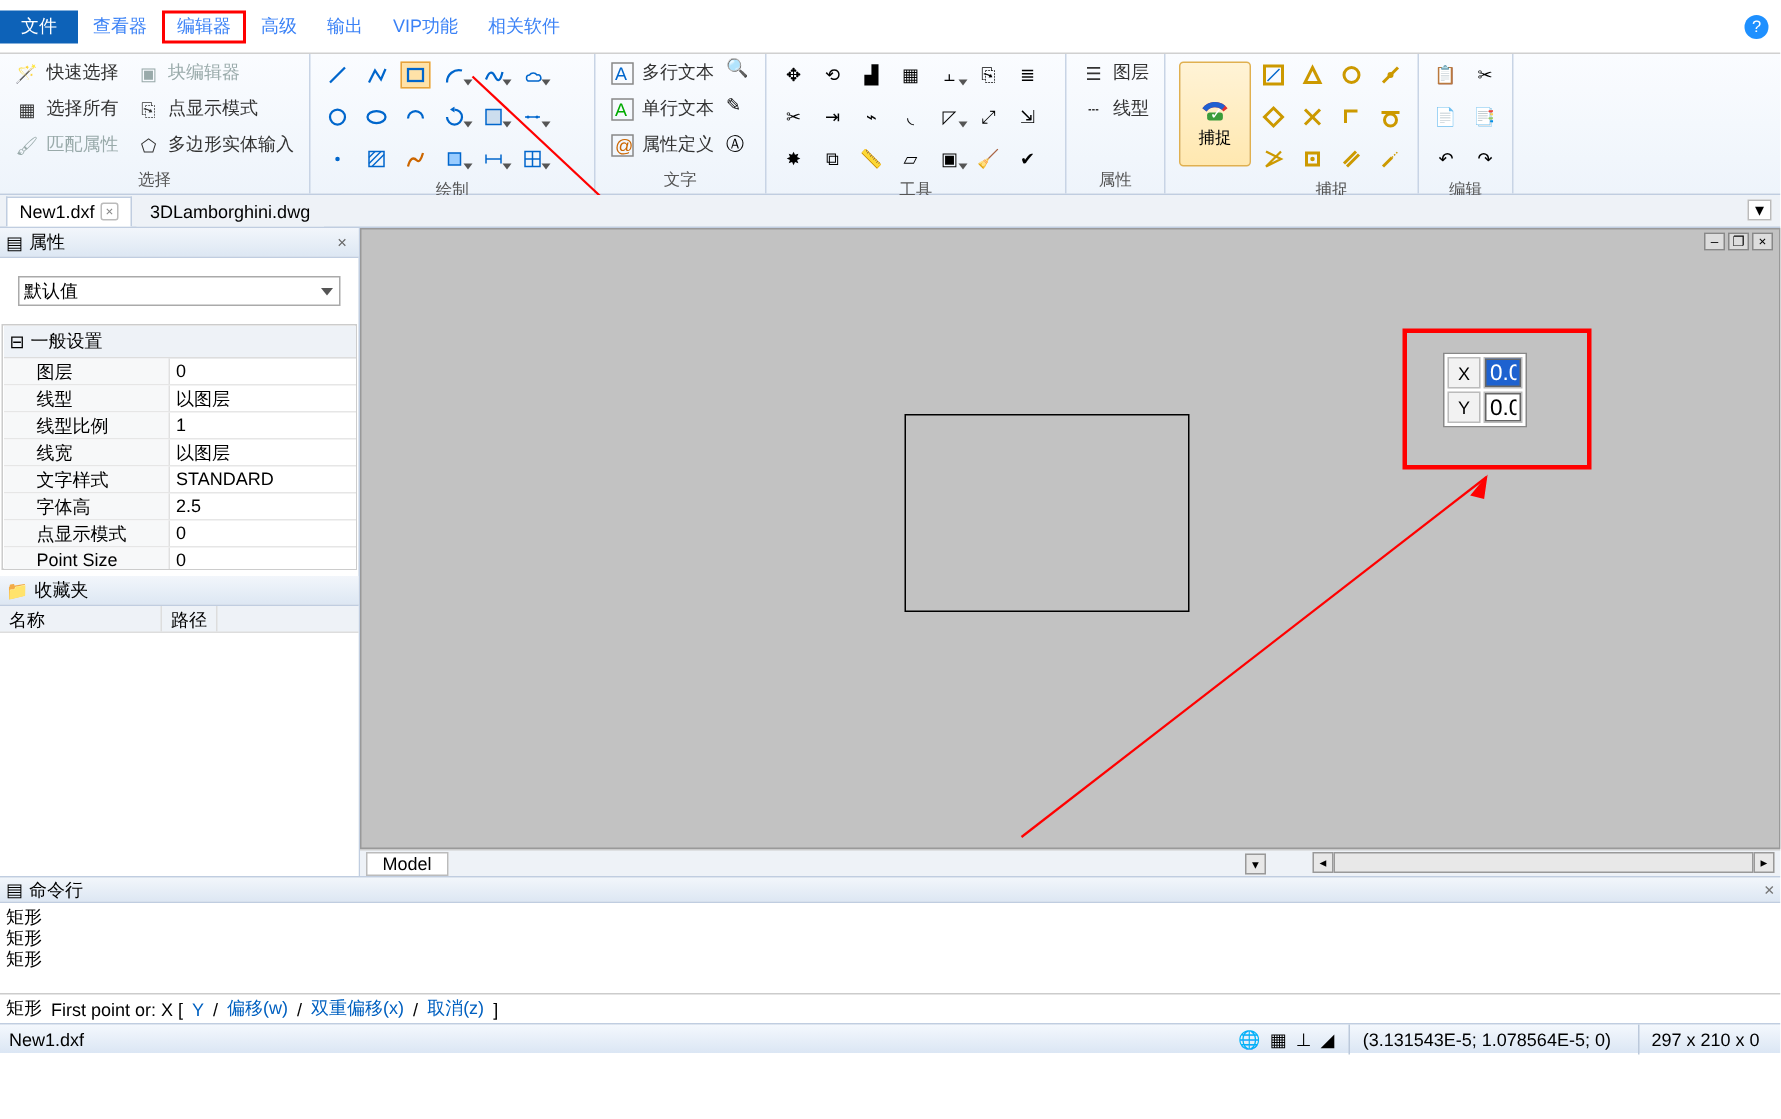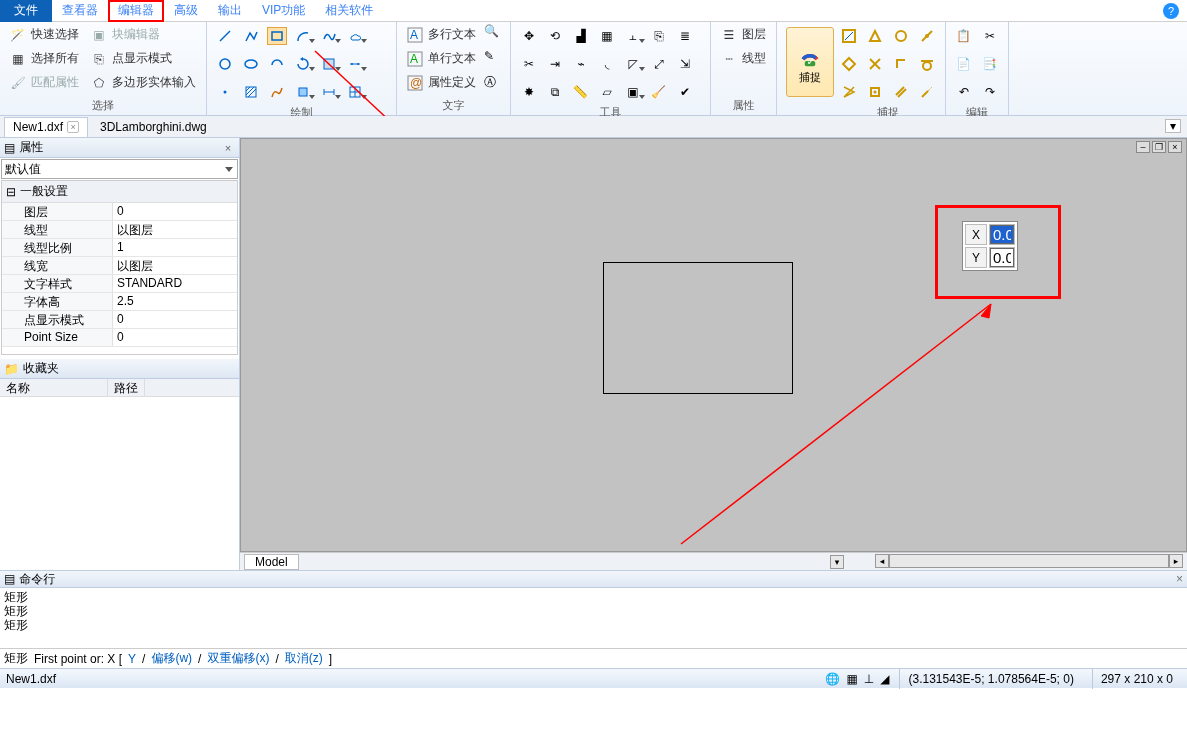--- a/index.html
+++ b/index.html
@@ -1,17 +1,17 @@
 <!DOCTYPE html>
 <html><head>
 <meta charset="utf-8">
 <style>
 *{box-sizing:border-box;margin:0;padding:0;font-family:"Microsoft YaHei",SimSun,Arial,sans-serif;font-size:12px}
 body{background:#fff;width:1187px;height:746px;overflow:hidden;position:relative}
-.menubar{height:22px;background:#fff;display:flex;align-items:center;border-bottom:1px solid #d0d0d0}
+.menubar{height:36px;background:#fff;display:flex;align-items:center;border-bottom:1px solid #d0d0d0}
 .menu-file{background:#0d62b8;color:#fff;padding:3px 14px;height:22px;display:flex;align-items:center}
 .menu-item{padding:3px 10px;height:22px;display:flex;align-items:center;color:#3b82f6}
 .menu-item.hl{border:2px solid #ff0000;padding:1px 8px}
 .help-icon{margin-left:auto;margin-right:8px;width:16px;height:16px;border-radius:50%;background:#1e90ff;color:#fff;display:flex;align-items:center;justify-content:center;font-size:11px}
 .ribbon{height:94px;background:linear-gradient(#fafcff,#eef4fb);border-bottom:1px solid #c0cde0;display:flex}
 .ribbon-group{border-right:1px solid #c8d4e5;padding:2px 6px 0 6px;display:flex;flex-direction:column}
 .ribbon-group-body{flex:1;display:flex;gap:4px;align-items:flex-start}
 .ribbon-group-label{text-align:center;font-size:11px;color:#555;padding:1px 0 2px 0;position:relative}
 .ribbon-col{display:flex;flex-direction:column;gap:3px}
 .ribbon-btn{display:flex;align-items:center;gap:5px;padding:2px 4px;white-space:nowrap;color:#333}
@@ -26,21 +26,21 @@
 .big-capture span{font-size:11px;margin-top:2px}
 .tabs{height:22px;background:#eef2f7;border-bottom:1px solid #c0cde0;display:flex;align-items:center;padding-left:4px;position:relative}
 .tab{padding:2px 8px;background:#fff;border:1px solid #c0cde0;border-bottom:none;margin-right:3px;display:flex;align-items:center;gap:4px;height:20px}
 .tab .x{width:12px;height:12px;border:1px solid #bbb;border-radius:2px;font-size:9px;display:flex;align-items:center;justify-content:center;color:#888}
 .tab.inactive{background:#eef2f7;border-color:transparent}
 .tabs-dd{position:absolute;right:6px;top:3px;width:16px;height:14px;border:1px solid #bbb;background:#fff;display:flex;align-items:center;justify-content:center}
 .work{display:flex;height:432px}
 .sidebar{width:240px;display:flex;flex-direction:column;border-right:1px solid #c0cde0}
 .panel-hdr{height:20px;background:linear-gradient(#f2f6fb,#dde7f3);border-bottom:1px solid #c0cde0;display:flex;align-items:center;padding:0 4px;gap:4px;font-size:12px}
 .panel-hdr .x{margin-left:auto;width:14px;height:14px;display:flex;align-items:center;justify-content:center;color:#666;font-size:11px}
-.combo{height:20px;border:1px solid #aaa;margin:1px;display:flex;align-items:center;padding:0 3px;position:relative;background:#fff}
+.combo{height:20px;border:1px solid #aaa;margin:12px;display:flex;align-items:center;padding:0 3px;position:relative;background:#fff}
 .combo::after{content:"";position:absolute;right:4px;top:7px;border-left:4px solid transparent;border-right:4px solid transparent;border-top:5px solid #555}
 .prop-body{flex:1;overflow:auto;background:#fff;border:1px solid #ccc;margin:0 1px}
 .prop-sect{background:#eef2f7;padding:2px 4px;border-bottom:1px solid #ddd;display:flex;align-items:center;gap:4px}
 .prop-row{display:flex;border-bottom:1px solid #e6e6e6;height:18px}
 .prop-row .k{width:110px;padding:1px 0 1px 22px;background:#f7f8f9}
 .prop-row .v{flex:1;padding:1px 4px;border-left:1px solid #e0e0e0}
 .fav-hdr{height:18px;background:#eef2f7;display:flex;border-bottom:1px solid #ddd}
 .fav-hdr div{padding:1px 6px;border-right:1px solid #ddd}
 .canvas-wrap{flex:1;position:relative;background:#efefef;display:flex;flex-direction:column}
 .canvas{flex:1;background:#c2c2c2;position:relative;margin:0;border:1px solid #999}

